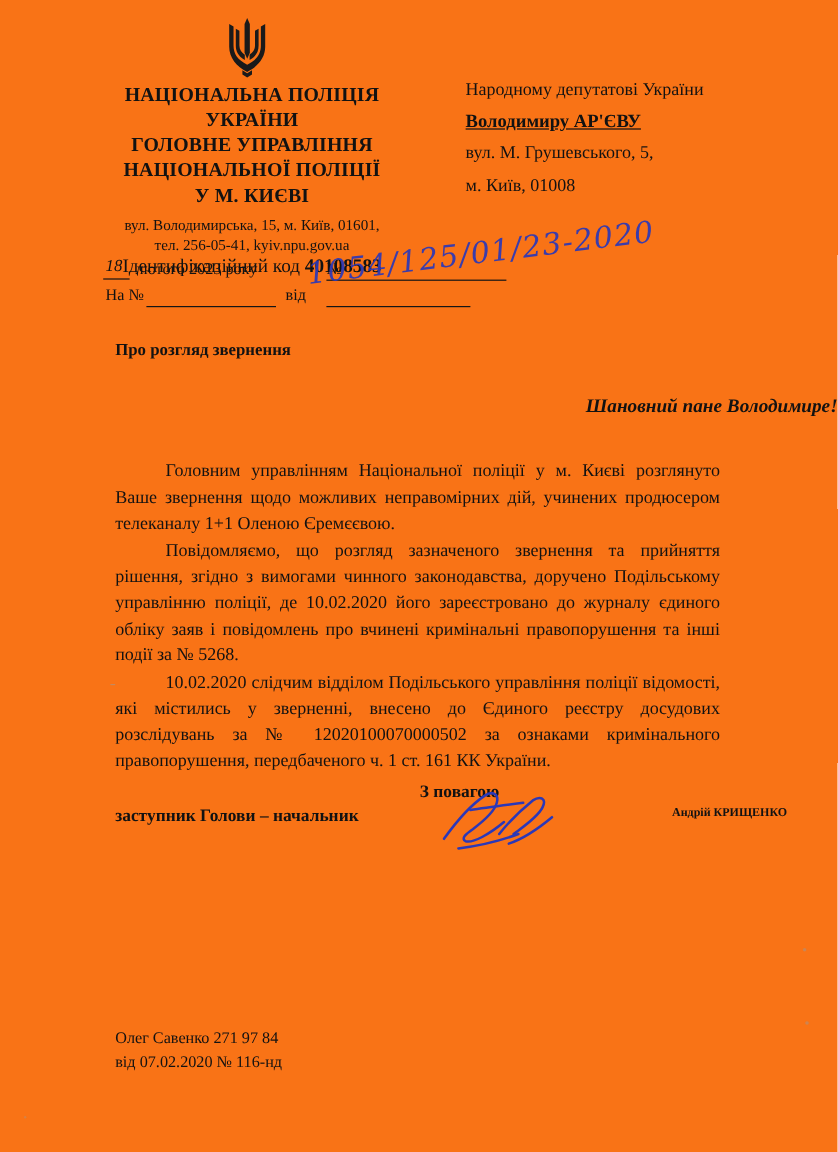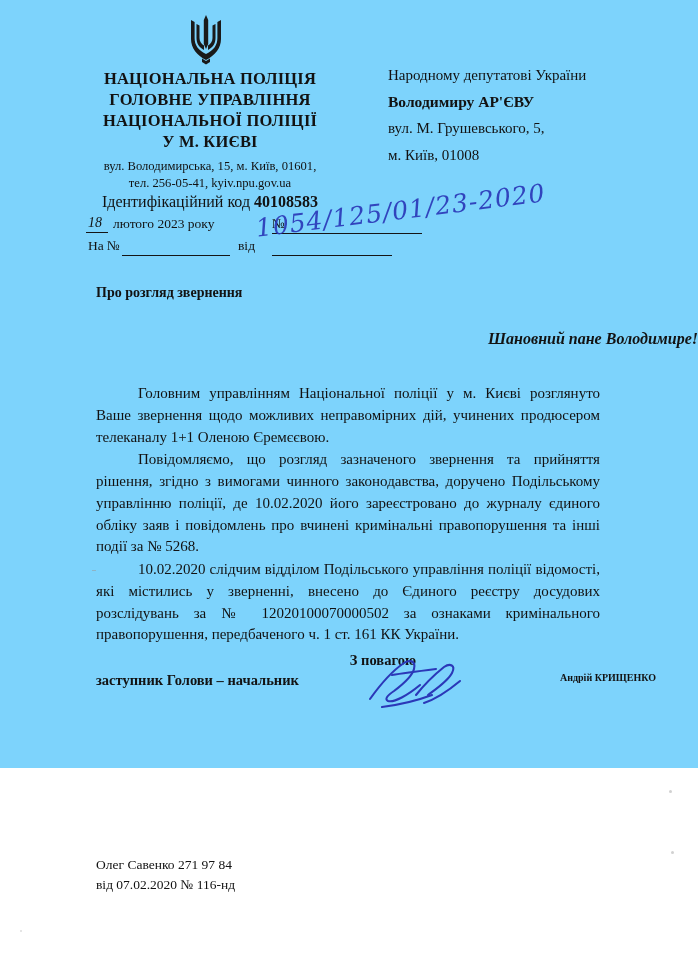--- a/index.html
+++ b/index.html
@@ -11,22 +11,22 @@
     width: 698px;
     height: 960px;
     position: relative;
     font-family: "Liberation Serif", serif;
     color: #121212;
     overflow: hidden;
   }
   .page {
     position: relative;
     width: 698px;
-    height: 768px;
-    background: #7dd3fc;
+    height: 960px;
+    background: #f97316;
   }
 
   
   .emblem {
     position: absolute;
     left: 185px;
     top: 14px;
     width: 42px;
     height: 54px;
   }
@@ -62,20 +62,21 @@
     position: absolute;
     left: 388px;
     top: 62px;
     width: 290px;
     font-size: 15px;
     line-height: 1.75;
   }
   .addressee .name {
     font-weight: bold;
     font-size: 15.5px;
+    text-decoration: underline;
   }
 
   
   .regline {
     position: absolute;
     left: 62px;
     top: 215px;
     width: 330px;
     font-size: 13.5px;
     margin-left: 24px;
@@ -256,20 +257,21 @@
         <path d="M11.5 10 L14.5 11.6 L14.5 24 C14.5 27.5 16.5 30 19 31.6 L19 36 C13.5 33 11.5 29 11.5 24 Z"></path>
         <path d="M30.5 10 L27.5 11.6 L27.5 24 C27.5 27.5 25.5 30 23 31.6 L23 36 C28.5 33 30.5 29 30.5 24 Z"></path>
         <path d="M17 44.5 L21 47 L25 44.5 L25 48 L21 50.5 L17 48 Z"></path>
       </g>
     </svg>
   </div>
 
   <div class="letterhead">
     <div class="org">
       <div>НАЦІОНАЛЬНА ПОЛІЦІЯ</div>
+      <div>УКРАЇНИ</div>
       <div>ГОЛОВНЕ УПРАВЛІННЯ</div>
       <div>НАЦІОНАЛЬНОЇ ПОЛІЦІЇ</div>
       <div>У М. КИЄВІ</div>
     </div>
     <div class="addr">
       <div>вул. Володимирська, 15, м. Київ, 01601,</div>
       <div>тел. 256-05-41, kyiv.npu.gov.ua</div>
     </div>
     <div class="code">
       <span>Ідентифікаційний код</span>

